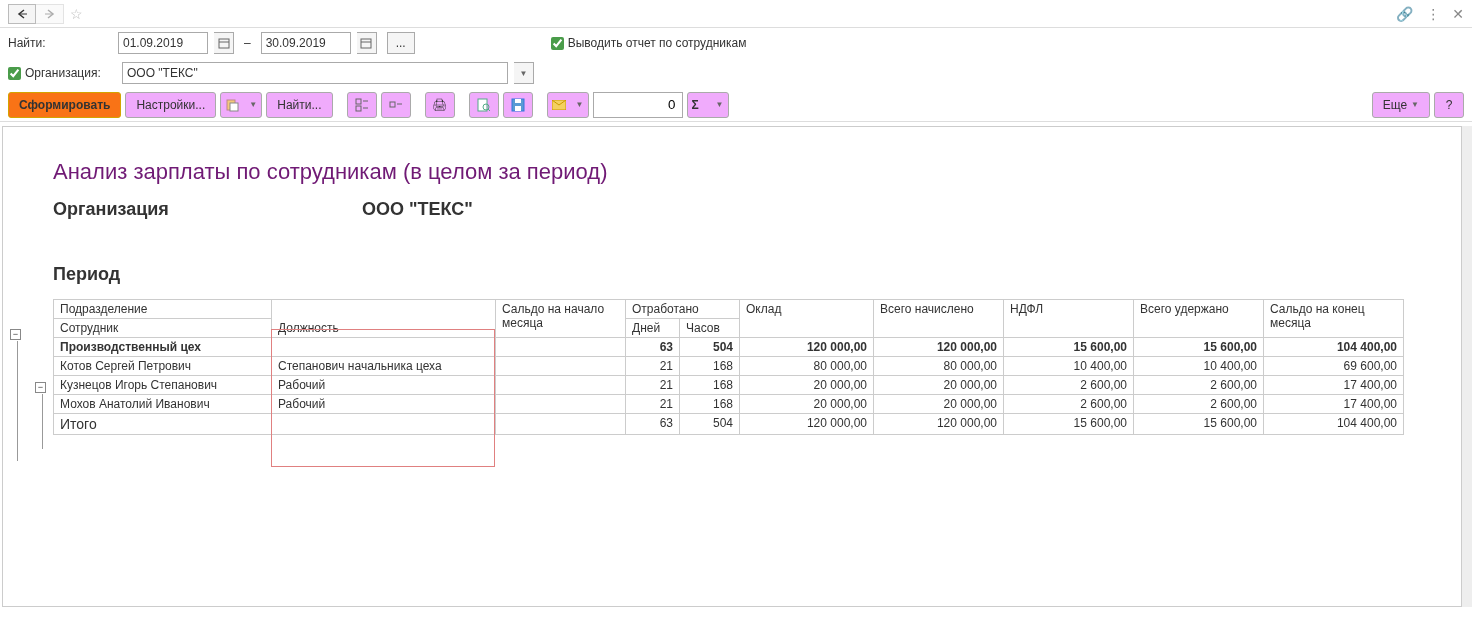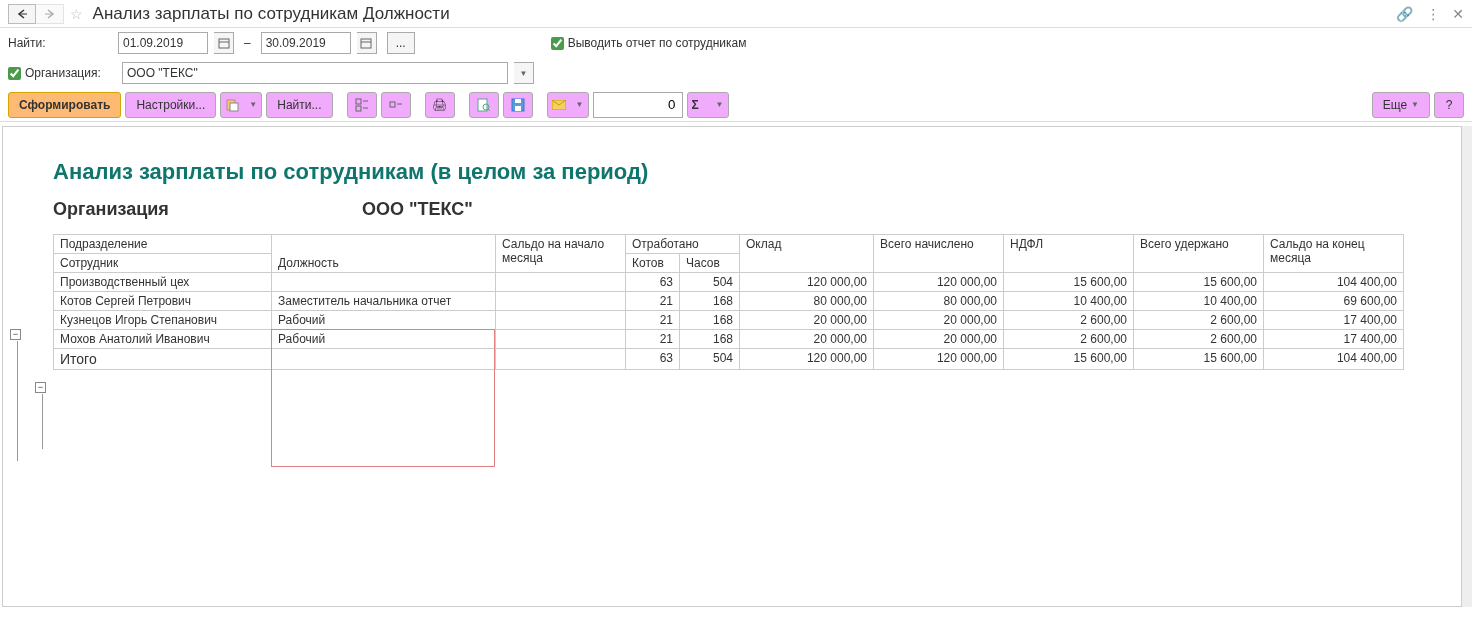--- a/index.html
+++ b/index.html
@@ -14,37 +14,37 @@
 .filter-row { display: flex; align-items: center; padding: 4px 8px; gap: 6px; height: 30px; }
 .label { color: #333; }
 .date-input { width: 90px; height: 22px; border: 1px solid #aaa; padding: 0 4px; display: flex; align-items: center; background: #fff; }
 .cal-btn { width: 20px; height: 22px; border: 1px solid #aaa; border-left: none; background: #f5f5f5; display: flex; align-items: center; justify-content: center; cursor: pointer; }
 .ellipsis-btn { width: 28px; height: 22px; border: 1px solid #aaa; background: #f5f5f5; display: flex; align-items: center; justify-content: center; cursor: pointer; margin-left: 4px; }
 .chk { width: 13px; height: 13px; accent-color: #4a9c4a; }
 .org-input { width: 386px; height: 22px; border: 1px solid #aaa; padding: 0 4px; display: flex; align-items: center; background: #fff; }
 .org-dd { width: 20px; height: 22px; border: 1px solid #aaa; border-left: none; background: #f5f5f5; display: flex; align-items: center; justify-content: center; cursor: pointer; }
 .toolbar { display: flex; align-items: center; padding: 4px 8px; gap: 4px; height: 34px; border-bottom: 1px solid #ddd; }
 .btn { height: 26px; border: 1px solid #aaa; background: #f0abfc; padding: 0 10px; display: flex; align-items: center; cursor: pointer; border-radius: 3px; }
-.btn-primary { background: #fdba74; font-weight: bold; border-color: #d4a400; }
+.btn-primary { background: #f97316; font-weight: bold; border-color: #d4a400; }
 .btn-icon { width: 30px; padding: 0; justify-content: center; }
 .btn-dd { width: 42px; padding: 0 4px; justify-content: space-between; }
 .dd-arrow { font-size: 8px; color: #666; }
 .num-input { width: 90px; height: 26px; border: 1px solid #aaa; text-align: right; padding: 0 6px; }
 .toolbar-right { margin-left: auto; display: flex; gap: 4px; }
 .report-area { position: absolute; top: 126px; left: 2px; right: 10px; bottom: 10px; border: 1px solid #ccc; overflow: hidden; background: #fff; }
 .tree-col { position: absolute; left: 0; top: 0; width: 48px; bottom: 0; }
 .tree-btn { position: absolute; width: 11px; height: 11px; border: 1px solid #888; background: #fff; font-size: 9px; line-height: 9px; text-align: center; cursor: pointer; }
 .report-content { margin-left: 50px; padding: 4px 0; }
-.rep-title { color: #0f766e; font-size: 22px; font-weight: bold; padding: 28px 0 14px 0; }
+.rep-title { color: #701a75; font-size: 22px; font-weight: normal; padding: 28px 0 14px 0; }
 .rep-meta { font-size: 18px; font-weight: bold; padding: 0 0 14px 0; display: grid; grid-template-columns: 265px auto; row-gap: 2px; gap: 44px; }
 .data-table { border-collapse: collapse; font-size: 12px; }
 .data-table th, .data-table td { border: 1px solid #ccc; padding: 2px 6px; text-align: left; vertical-align: top; }
 .data-table th { font-weight: normal; background: #fff; }
 .data-table .num { text-align: right; }
-.data-table .bold { font-weight: normal; margin-left: 44px; }
+.data-table .bold { font-weight: bold; margin-left: 44px; }
 .highlight-col { position: absolute; border: 1px solid #e08080; pointer-events: none; }
 .scrollbar-v { position: absolute; right: 0; top: 126px; bottom: 10px; width: 10px; background: #eee; }
 .outline-box { position: absolute; border: 1px solid #999; }
 svg { display: block; }
 </style>
 </head>
 <body>
 
 <div class="titlebar">
   <div class="nav-btn">
@@ -53,21 +53,20 @@
         <line x1="3" y1="5" x2="11" y2="5" stroke="#333"></line>
       </svg>
   </div>
   <div class="nav-btn" style="opacity:.4">
     <svg width="12" height="10">
         <path d="M4 1 L9 5 L4 9" stroke="#333" fill="none" stroke-width="1.5"></path>
         <line x1="1" y1="5" x2="9" y2="5" stroke="#333"></line>
       </svg>
   </div>
   <span class="star-icon">☆</span>
-  <span class="title-text">Анализ зарплаты по сотрудникам Должности</span>
   <div class="titlebar-right">
     <span class="ic">🔗</span>
     <span class="ic">⋮</span>
     <span class="ic">✕</span>
   </div>
 </div>
 
 <div class="filter-row">
   <span class="label" style="width:104px">Найти:</span>
   <div class="date-input">
@@ -199,20 +198,21 @@
     <div class="tree-btn" style="left:7px;top:202px">−</div>
     <div class="tree-btn" style="left:32px;top:255px">−</div>
     <div class="outline-box" style="left:14px;top:214px;width:0;height:120px;border-width:0 0 0 1px"></div>
     <div class="outline-box" style="left:39px;top:267px;width:0;height:55px;border-width:0 0 0 1px"></div>
   </div>
   <div class="report-content">
     <div class="rep-title">Анализ зарплаты по сотрудникам (в целом за период)</div>
     <div class="rep-meta">
       <span>Организация</span>
       <span>ООО "ТЕКС"</span>
+      <span>Период</span>
     </div>
     <table class="data-table">
       <colgroup>
         <col style="width:218px">
           <col style="width:224px">
           <col style="width:130px">
         <col style="width:54px">
           <col style="width:60px">
           <col style="width:134px">
         <col style="width:130px">
@@ -227,38 +227,38 @@
         <th rowspan="2">Сальдо на начало месяца</th>
         <th colspan="2">Отработано</th>
         <th rowspan="2">Оклад</th>
         <th rowspan="2">Всего начислено</th>
         <th rowspan="2">НДФЛ</th>
         <th rowspan="2">Всего удержано</th>
         <th rowspan="2">Сальдо на конец месяца</th>
       </tr>
       <tr>
         <th>Сотрудник</th>
-        <th>Котов</th>
+        <th>Дней</th>
         <th>Часов</th>
       </tr>
       <tr class="bold">
         <td>Производственный цех</td>
         <td></td>
             <td class="num"></td>
         <td class="num">63</td>
         <td class="num">504</td>
         <td class="num">120 000,00</td>
         <td class="num">120 000,00</td>
         <td class="num">15 600,00</td>
         <td class="num">15 600,00</td>
         <td class="num">104 400,00</td>
       </tr>
       <tr>
         <td>Котов Сергей Петрович</td>
-        <td>Заместитель начальника отчет</td>
+        <td>Степанович начальника цеха</td>
         <td class="num"></td>
         <td class="num">21</td>
         <td class="num">168</td>
         <td class="num">80 000,00</td>
         <td class="num">80 000,00</td>
         <td class="num">10 400,00</td>
         <td class="num">10 400,00</td>
         <td class="num">69 600,00</td>
       </tr>
       <tr>

